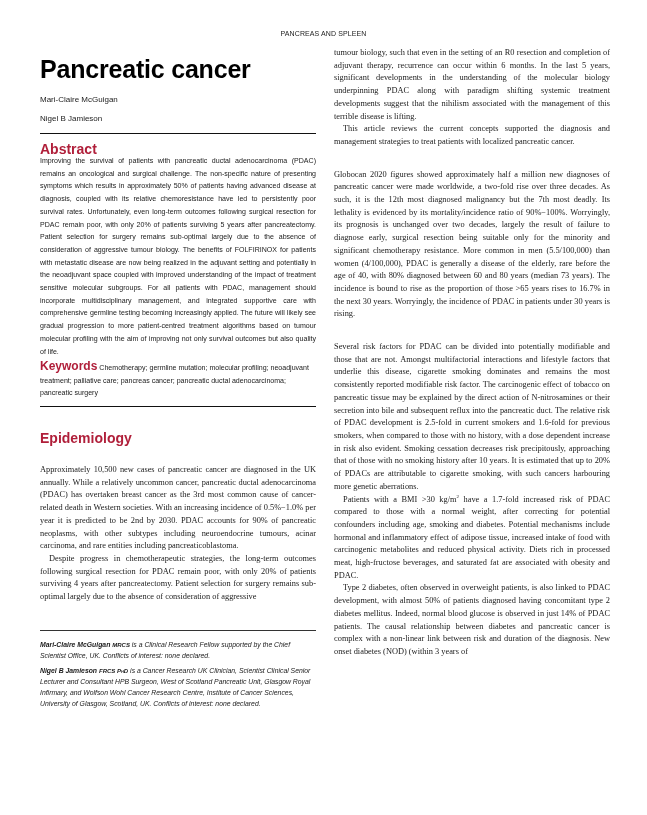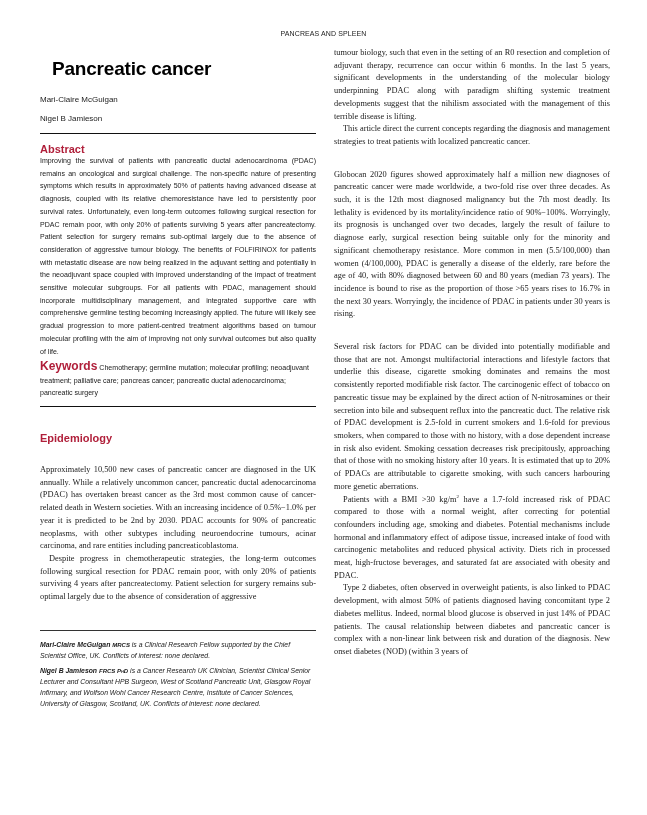--- a/index.html
+++ b/index.html
@@ -4,30 +4,30 @@
 <style>
   html, body { margin: 0; padding: 0; background: #ffffff; }
   body { width: 647px; height: 815px; position: relative; overflow: hidden; color: #1a1a1a; }
   .running-head {
     position: absolute; top: 30px; left: 0; width: 647px; text-align: center;
     font-family: "Liberation Sans", sans-serif; font-size: 7px; letter-spacing: 0.1px; color: #222;
   }
   .col-left { position: absolute; left: 40px; top: 56px; width: 276px; }
   .col-right { position: absolute; left: 334px; top: 47px; width: 276px; }
   .title {
-    font-family: "Liberation Sans", sans-serif; font-weight: bold; font-size: 19px;
-    color: #000; margin: 0 0 13px 12px; letter-spacing: -0.2px; line-height: 26px;
+    font-family: "Liberation Sans", sans-serif; font-weight: bold; font-size: 25px;
+    color: #000; margin: 0 0 13px 0; letter-spacing: -0.2px; line-height: 26px;
   }
   .author {
     font-family: "Liberation Sans", sans-serif; font-size: 8px; color: #222; line-height: 10px; margin-bottom: 9px;
   }
   .rule { border: none; border-top: 1.3px solid #111; margin: 0; width: 276px; }
   .rule-top { margin-top: 3px; }
   .sec-head {
-    font-family: "Liberation Sans", sans-serif; font-weight: bold; font-size: 11px;
+    font-family: "Liberation Sans", sans-serif; font-weight: bold; font-size: 14px;
     color: #b01f3a; line-height: 11px; margin: 0;
   }
   .abstract-head { margin-top: 10px; }
   .sans-body {
     font-family: "Liberation Sans", sans-serif; font-size: 7.05px; line-height: 12.7px;
     text-align: justify; color: #1a1a1a; margin: 0;
   }
   .keywords { margin-top: 2px; line-height: 12.6px; text-align: left; }
   .kw-label { font-family: "Liberation Sans", sans-serif; font-weight: bold; font-size: 12px; color: #b01f3a; }
   .rule-mid { margin-top: 6px; }
@@ -72,20 +72,20 @@
   <p class="serif-body first">Approximately 10,500 new cases of pancreatic cancer are diagnosed in the UK annually. While a relatively uncommon cancer, pancreatic ductal adenocarcinoma (PDAC) has overtaken breast cancer as the 3rd most common cause of cancer-related death in Western societies. With an increasing incidence of 0.5%−1.0% per year it is predicted to be 2nd by 2030. PDAC accounts for 90% of pancreatic neoplasms, with other subtypes including neuroendocrine tumours, acinar carcinoma, and rare entities including pancreaticoblastoma.</p>
   <p class="serif-body indent" id="intro-p2-left">Despite progress in chemotherapeutic strategies, the long-term outcomes following surgical resection for PDAC remain poor, with only 20% of patients surviving 4 years after pancreatectomy. Patient selection for surgery remains sub-optimal largely due to the absence of consideration of aggressive</p>
 
   <hr class="rule rule-foot">
   <p class="footnote fn1"><b>Mari-Claire McGuigan</b> <span class="cred">MRCS</span><span> is a Clinical Research Fellow supported by the Chief Scientist Office, UK. Conflicts of interest: none declared.</span></p>
   <p class="footnote fn2"><b>Nigel B Jamieson</b> <span class="cred">FRCS PhD</span><span> is a Cancer Research UK Clinician, Scientist Clinical Senior Lecturer and Consultant HPB Surgeon, West of Scotland Pancreatic Unit, Glasgow Royal Infirmary, and Wolfson Wohl Cancer Research Centre, Institute of Cancer Sciences, University of Glasgow, Scotland, UK. Conflicts of interest: none declared.</span></p>
 </div>
 
 <div class="col-right">
   <p class="serif-body" id="intro-p2-right">tumour biology, such that even in the setting of an R0 resection and completion of adjuvant therapy, recurrence can occur within 6 months. In the last 5 years, significant developments in the understanding of the molecular biology underpinning PDAC along with paradigm shifting systemic treatment developments suggest that the nihilism associated with the management of this terrible disease is lifting.</p>
-  <p class="serif-body indent">This article direct the current concepts regarding the diagnosis and management strategies to treat patients with localized pancreatic cancer.</p>
+  <p class="serif-body indent">This article reviews the current concepts supported the diagnosis and management strategies to treat patients with localized pancreatic cancer.</p>
 
   <p class="serif-body first">Globocan 2020 figures showed approximately half a million new diagnoses of pancreatic cancer were made worldwide, a two-fold rise over three decades. As such, it is the 12th most diagnosed malignancy but the 7th most deadly. Its lethality is evidenced by its mortality/incidence ratio of 90%−100%. Worryingly, its prognosis is unchanged over two decades, largely the result of failure to diagnose early, surgical resection being suitable only for the minority and significant chemotherapy resistance. More common in men (5.5/100,000) than women (4/100,000), PDAC is generally a disease of the elderly, rare before the age of 40, with 80% diagnosed between 60 and 80 years (median 73 years). The incidence is bound to rise as the proportion of those &gt;65 years rises to 16.7% in the next 30 years. Worryingly, the incidence of PDAC in patients under 30 years is rising.</p>
 
   <p class="serif-body first">Several risk factors for PDAC can be divided into potentially modifiable and those that are not. Amongst multifactorial interactions and lifestyle factors that underlie this disease, cigarette smoking dominates and remains the most consistently reported modifiable risk factor. The carcinogenic effect of tobacco on pancreatic tissue may be explained by the direct action of N-nitrosamines or their secretion into bile and subsequent reflux into the pancreatic duct. The relative risk of PDAC development is 2.5-fold in current smokers and 1.6-fold for previous smokers, when compared to those with no history, with a dose dependent increase in risk also evident. Smoking cessation decreases risk precipitously, approaching that of those with no smoking history after 10 years. It is estimated that up to 20% of PDACs are attributable to cigarette smoking, with such cancers harbouring more genetic aberrations.</p>
   <p class="serif-body indent"><span>Patients with a BMI &gt;30 kg/m</span><sup>2</sup><span> have a 1.7-fold increased risk of PDAC compared to those with a normal weight, after correcting for potential confounders including age, smoking and diabetes. Potential mechanisms include hormonal and inflammatory effect of adipose tissue, increased intake of food with carcinogenic metabolites and reduced physical activity. Diets rich in processed meat, high-fructose beverages, and saturated fat are associated with obesity and PDAC.</span></p>
   <p class="serif-body indent">Type 2 diabetes, often observed in overweight patients, is also linked to PDAC development, with almost 50% of patients diagnosed having concomitant type 2 diabetes mellitus. Indeed, normal blood glucose is observed in just 14% of PDAC patients. The causal relationship between diabetes and pancreatic cancer is complex with a non-linear link between risk and duration of the diagnosis. New onset diabetes (NOD) (within 3 years of</p>
 </div>
 
 </body></html>

